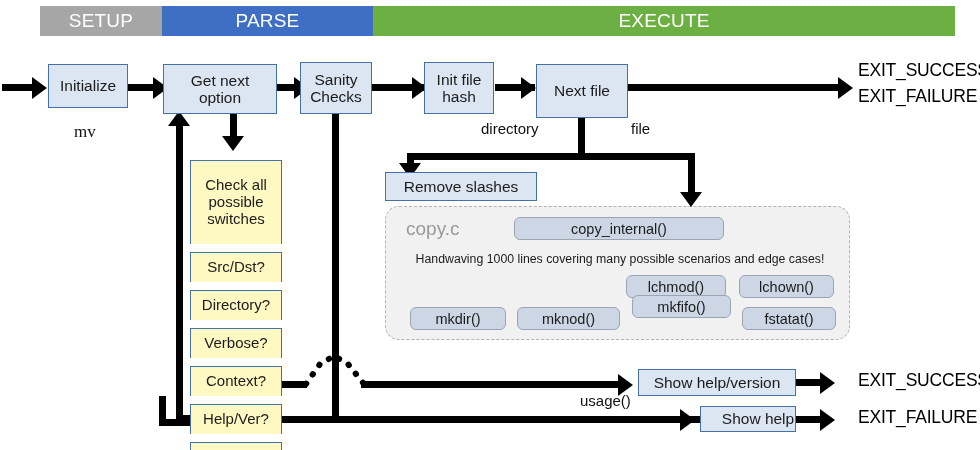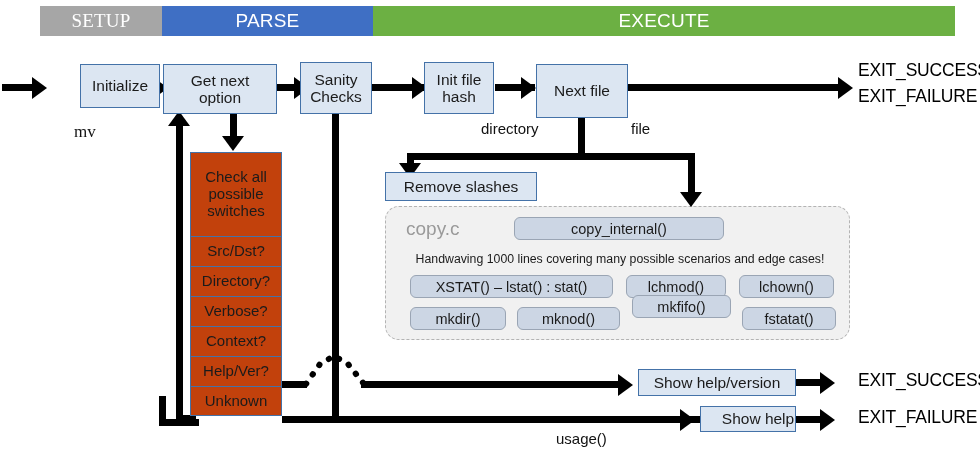--- a/index.html
+++ b/index.html
@@ -2,34 +2,34 @@
 <html><head>
 <meta charset="utf-8">
 <style>
   html,body{margin:0;padding:0;background:#ffffff;}
   body{font-family:"Liberation Sans", sans-serif;}
   #root{position:relative;width:980px;height:450px;overflow:hidden;background:#fff;}
 
   
   .banner{position:absolute;top:6px;height:30px;display:flex;align-items:center;justify-content:center;
           color:#ffffff;font-size:19px;letter-spacing:.2px;}
-  .banner.setup{left:40px;width:122px;background:#a6a6a6;font-family:Liberation Serif, serif;}
+  .banner.setup{left:40px;width:122px;background:#a6a6a6;}
   .banner.parse{left:162px;width:211px;background:#3f6fc4;}
   .banner.execute{left:373px;width:582px;background:#6cb043;}
 
   
   .box{position:absolute;box-sizing:border-box;background:#dce6f2;border:1.4px solid #4472a8;
        display:flex;align-items:center;justify-content:center;text-align:center;
        font-size:15.5px;color:#1b1b1b;line-height:1.12;z-index:6;}
 
   
   .optstack{position:absolute;left:190px;top:152px;width:92px;z-index:6;}
-  .opt{box-sizing:border-box;background:#c2410c;border:1.4px solid #4472a8;border-bottom:none;
+  .opt{box-sizing:border-box;background:#fef9c3;border:1.4px solid #4472a8;border-bottom:none;
        display:flex;align-items:center;justify-content:center;text-align:center;
-       font-size:15px;color:#1b1b1b;line-height:1.12;}
+       font-size:15px;color:#1b1b1b;line-height:1.12;margin-top:8px;}
   .opt:last-child{border-bottom:1.4px solid #4472a8;}
   .opt.tall{height:84px;}
   .opt.row{height:30px;}
 
   
   .lbl{position:absolute;font-size:15px;color:#111;white-space:nowrap;z-index:7;}
   .lbl.mono{font-family:"Liberation Serif", serif;font-size:17px;}
   .exit{position:absolute;font-size:17.5px;color:#000;white-space:nowrap;letter-spacing:-.2px;z-index:7;}
 
   
@@ -72,21 +72,21 @@
 
   <div class="line h" style="left:372px;top:84px;width:52px;"></div>
   <div class="tri r" style="left:412px;top:77px;"></div>
 
   <div class="line h" style="left:495px;top:84px;width:40px;"></div>
   <div class="tri r" style="left:521px;top:77px;"></div>
 
   <div class="line h" style="left:628px;top:84px;width:218px;"></div>
   <div class="tri r" style="left:838px;top:77px;"></div>
 
-  <div class="box" style="left:48px;top:64px;width:80px;height:44px;margin-left:32px;">Initialize</div>
+  <div class="box" style="left:48px;top:64px;width:80px;height:44px;">Initialize</div>
 
   <div class="box" style="left:163px;top:64px;width:114px;height:50px;white-space:pre-line;">Get next
 option</div>
 
   <div class="box" style="left:300px;top:62px;width:72px;height:52px;white-space:pre-line;">Sanity
 Checks</div>
 
   <div class="box" style="left:424px;top:62px;width:70px;height:52px;white-space:pre-line;">Init file
 hash</div>
 
@@ -136,21 +136,20 @@
 
   <div class="box" style="left:385px;top:172px;width:152px;height:29px;">Remove slashes</div>
 
   <div class="panel">
     <div class="panel-title">copy.c</div>
 
     <div class="pbtn" style="left:128px;top:10px;width:210px;">copy_internal()</div>
 
     <div class="pnote">Handwaving 1000 lines covering many possible scenarios and edge cases!</div>
 
-    <div class="pbtn" style="left:24px;top:68px;width:203px;">XSTAT() – lstat() : stat()</div>
     <div class="pbtn" style="left:240px;top:68px;width:100px;">lchmod()</div>
     <div class="pbtn" style="left:353px;top:68px;width:95px;">lchown()</div>
 
     <div class="pbtn" style="left:24px;top:100px;width:96px;">mkdir()</div>
     <div class="pbtn" style="left:131px;top:100px;width:103px;">mknod()</div>
     <div class="pbtn" style="left:246px;top:88px;width:99px;">mkfifo()</div>
     <div class="pbtn" style="left:356px;top:100px;width:94px;">fstatat()</div>
   </div>
 
   <div class="line h" style="left:282px;top:381px;width:25px;"></div>
@@ -168,15 +167,15 @@
 
   <div class="line h" style="left:282px;top:416px;width:420px;"></div>
   <div class="tri r" style="left:680px;top:409px;"></div>
 
   <div class="box" style="left:700px;top:406px;width:96px;height:26px;padding-left:20px;">Show help</div>
 
   <div class="line h" style="left:796px;top:416px;width:30px;"></div>
   <div class="tri r" style="left:820px;top:409px;"></div>
   <div class="exit" style="left:858px;top:407px;">EXIT_FAILURE</div>
 
-  <div class="lbl" style="left:556px;top:392px;margin-top:38px;">usage()</div>
+  <div class="lbl" style="left:580px;top:392px;">usage()</div>
 
 </div>
 
 </body></html>

